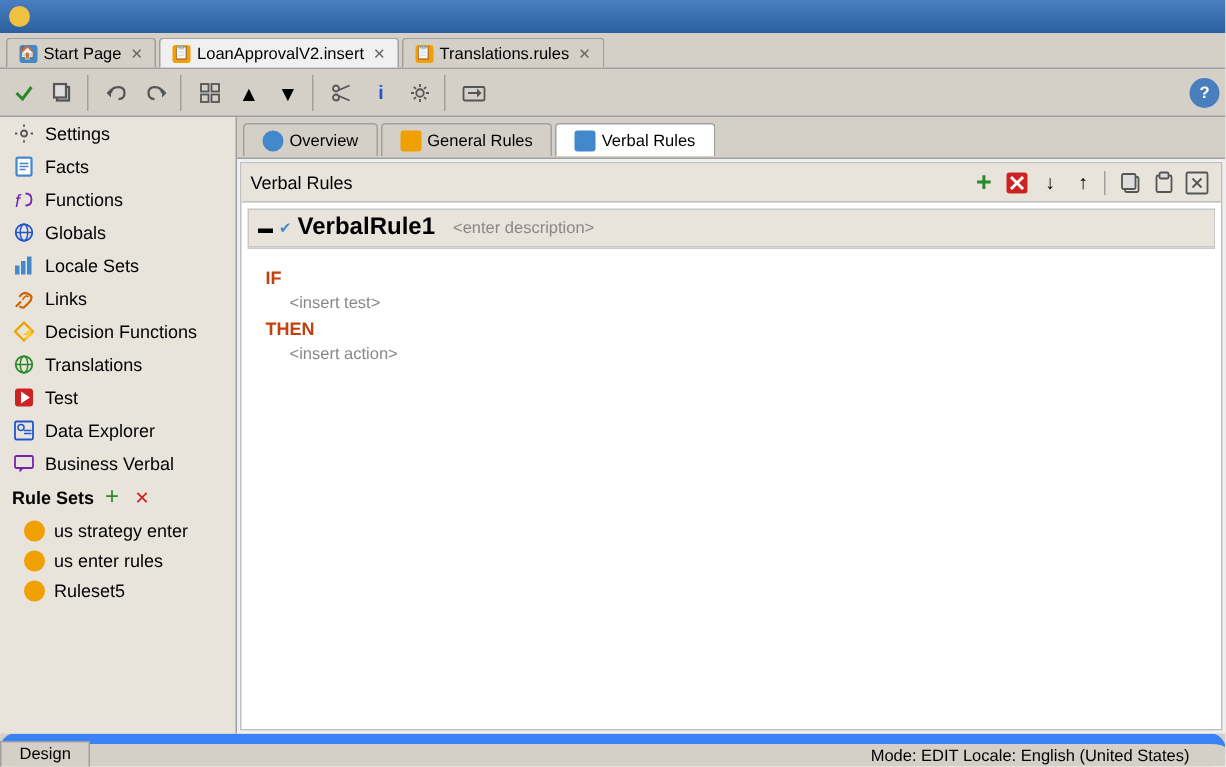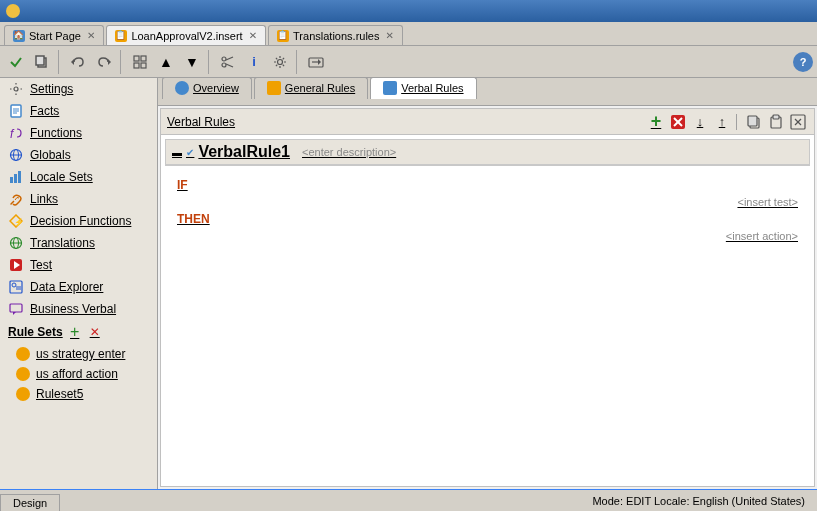--- a/index.html
+++ b/index.html
@@ -64,21 +64,20 @@
       justify-content: center;
       font-size: 14px;
     }
     .toolbar-separator { width: 4px; height: 24px; border-left: 1px solid #a0a0a0; margin: 0 2px; }
     .toolbar-help { margin-left: auto; width: 20px; height: 20px; background: #4a7fbf; border-radius: 50%; color: white; display: flex; align-items: center; justify-content: center; font-size: 11px; font-weight: bold; cursor: pointer; }
 
     
     .main-layout {
       display: flex;
       height: calc(511px - 22px - 24px - 32px - 22px);
-      text-decoration: underline;
     }
 
     
     .sidebar {
       width: 158px;
       background: #e8e4dc;
       border-right: 1px solid #a0a0a0;
       overflow-y: auto;
       flex-shrink: 0;
     }
@@ -119,21 +118,21 @@
       flex: 1;
       background: #f0f0f0;
       display: flex;
       flex-direction: column;
       overflow: hidden;
     }
 
     
     .inner-tabs {
       display: flex;
-      align-items: center;
+      align-items: flex-start;
       padding: 4px 4px 12px;
       background: #d4d0c8;
       border-bottom: 1px solid #a0a0a0;
       height: 28px;
     }
     .inner-tab {
       display: flex;
       align-items: center;
       padding: 2px 12px;
       background: #d4d0c8;
@@ -188,42 +187,43 @@
       background: #e8e4dc;
       border-bottom: 1px solid #c8c8c8;
       gap: 4px;
     }
     .rule-collapse { font-size: 10px; cursor: pointer; }
     .rule-name { font-weight: bold; font-size: 16px; text-align: center; }
     .rule-desc { color: #888; font-size: 11px; margin-left: 8px; }
 
     .rule-body { padding: 6px 12px; background: #ffffff; }
     .rule-keyword { font-weight: bold; font-size: 12px; color: #c2410c; margin: 4px 0; }
-    .rule-placeholder { color: #888; font-size: 11px; margin: 2px 0 2px 16px; text-align: right; }
+    .rule-placeholder { color: #888; font-size: 11px; margin: 2px 0 2px 16px; }
 
     
     .content-scroll {
       flex: 1;
       overflow-y: auto;
       padding: 4px;
     }
     .content-scroll::-webkit-scrollbar { width: 16px; }
     .content-scroll::-webkit-scrollbar-track { background: #f0f0f0; border: 1px solid #c0c0c0; }
     .content-scroll::-webkit-scrollbar-thumb { background: #c0bdb5; border: 1px solid #a0a0a0; }
 
     
     .status-bar {
       height: 22px;
       background: #d4d0c8;
-      border-top: 1px solid #3b82f6;
-      display: flex;
-      align-items: center;
-      padding: 0 12px;
+      border-top: 7px solid #3b82f6;
+      display: flex;
+      align-items: center;
+      padding: 0 24px;
       justify-content: flex-end;
       font-size: 11px;
+      border-radius: 10px;
     }
     .design-tab {
       position: absolute;
       bottom: 0;
       left: 0;
       background: #d4d0c8;
       border: 1px solid #a0a0a0;
       border-bottom: none;
       padding: 2px 12px;
       font-size: 11px;
@@ -434,21 +434,21 @@
       <span>Rule Sets</span>
       <button class="action-btn" style="color:#2a8a2a; font-size:16px; width:16px; height:16px; padding:0;">+</button>
       <button class="action-btn" style="color:#cc2222; font-size:12px; width:16px; height:16px; padding:0;">✕</button>
     </div>
     <div class="ruleset-item">
       <div class="ruleset-icon" style="background:#f0a000;"></div>
       <span>us strategy enter</span>
     </div>
     <div class="ruleset-item">
       <div class="ruleset-icon" style="background:#f0a000;"></div>
-      <span>us afford action</span>
+      <span>us enter rules</span>
     </div>
     <div class="ruleset-item">
       <div class="ruleset-icon" style="background:#f0a000;"></div>
       <span>Ruleset5</span>
     </div>
   </div>
 
   <div class="content-area">
 
     <div class="inner-tabs">

